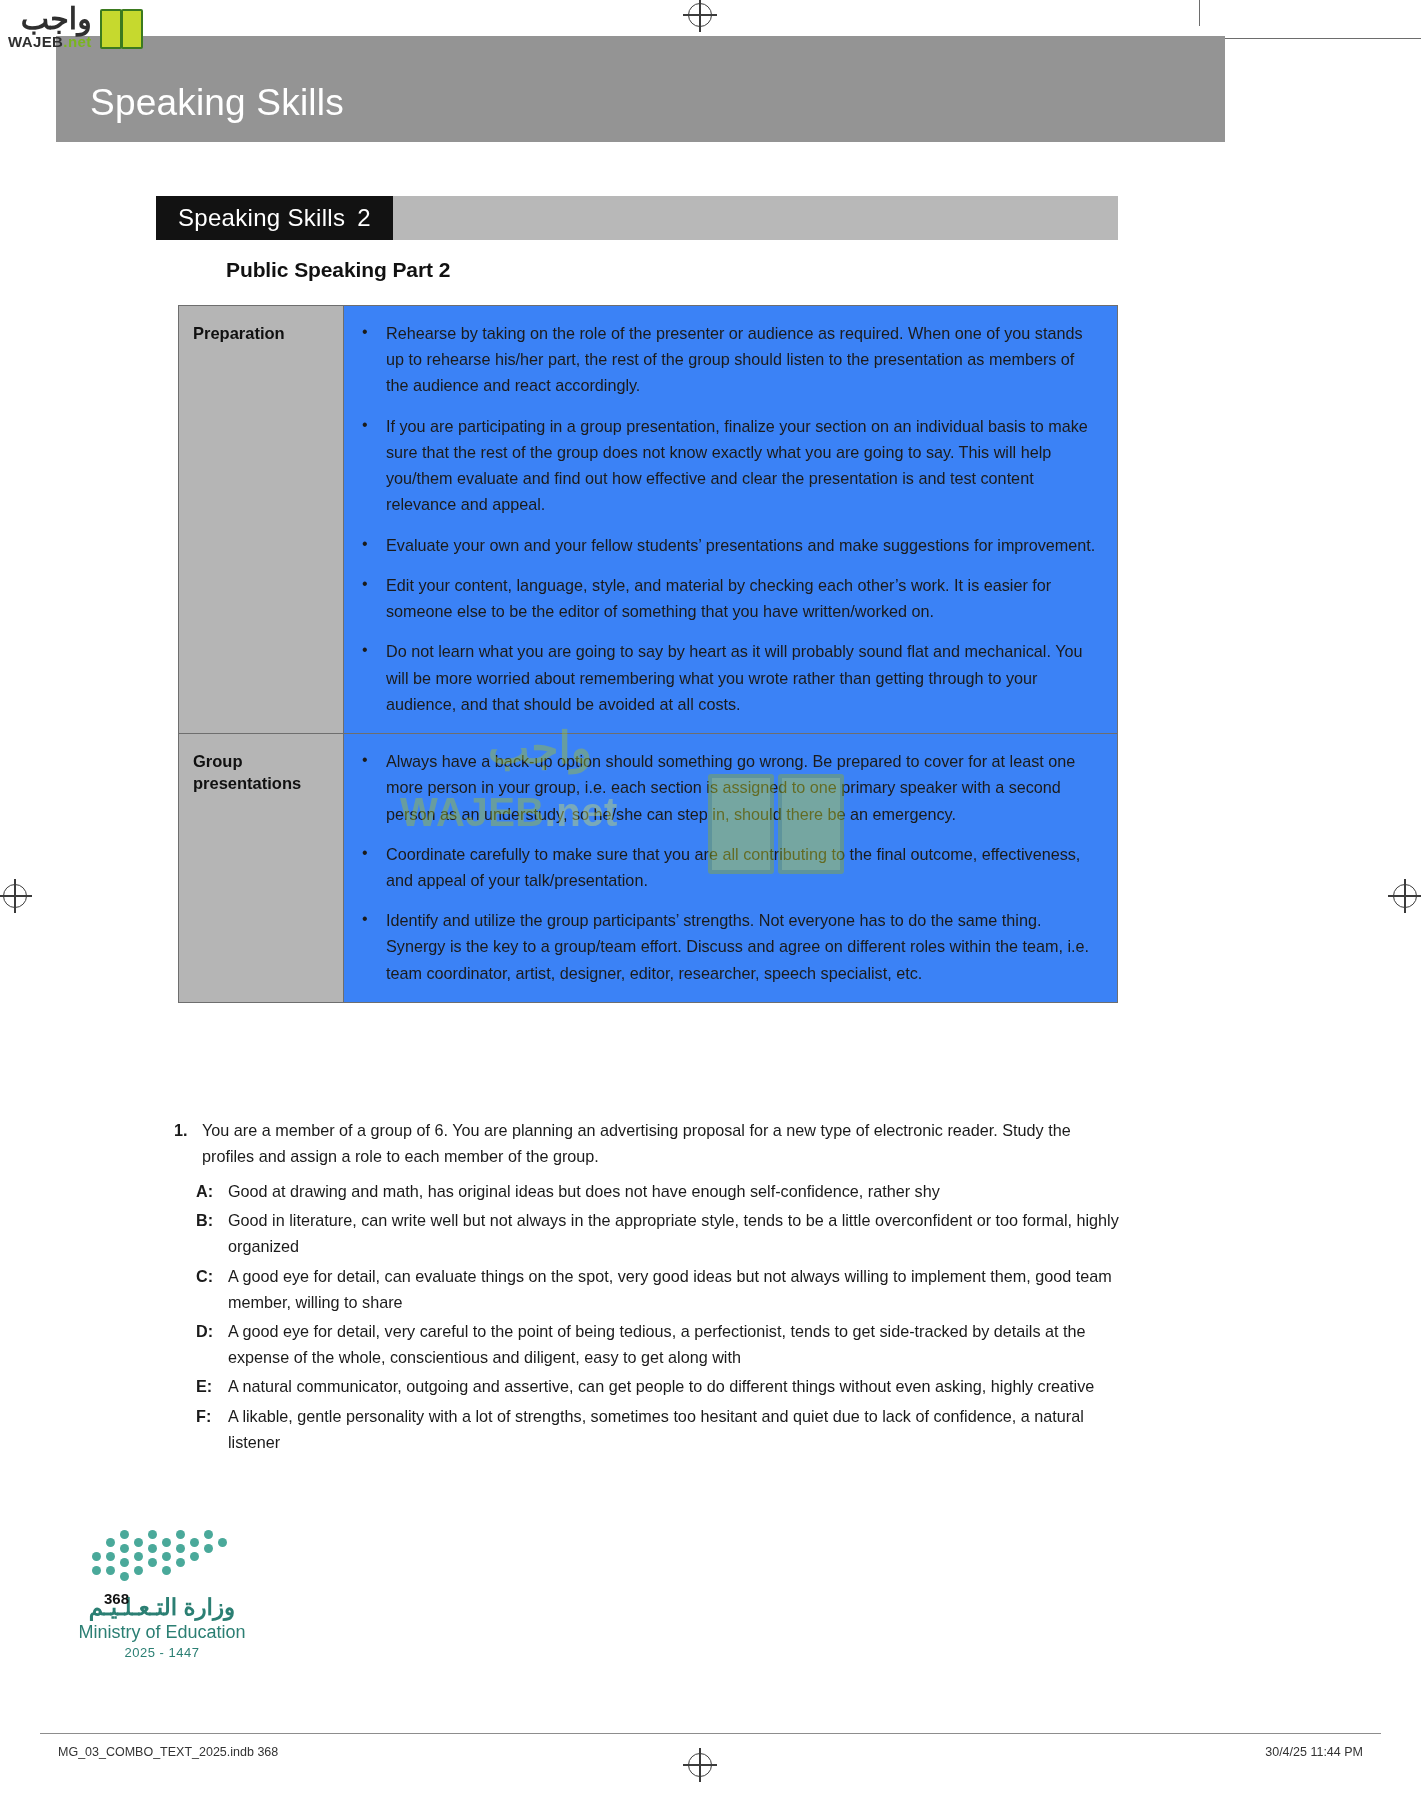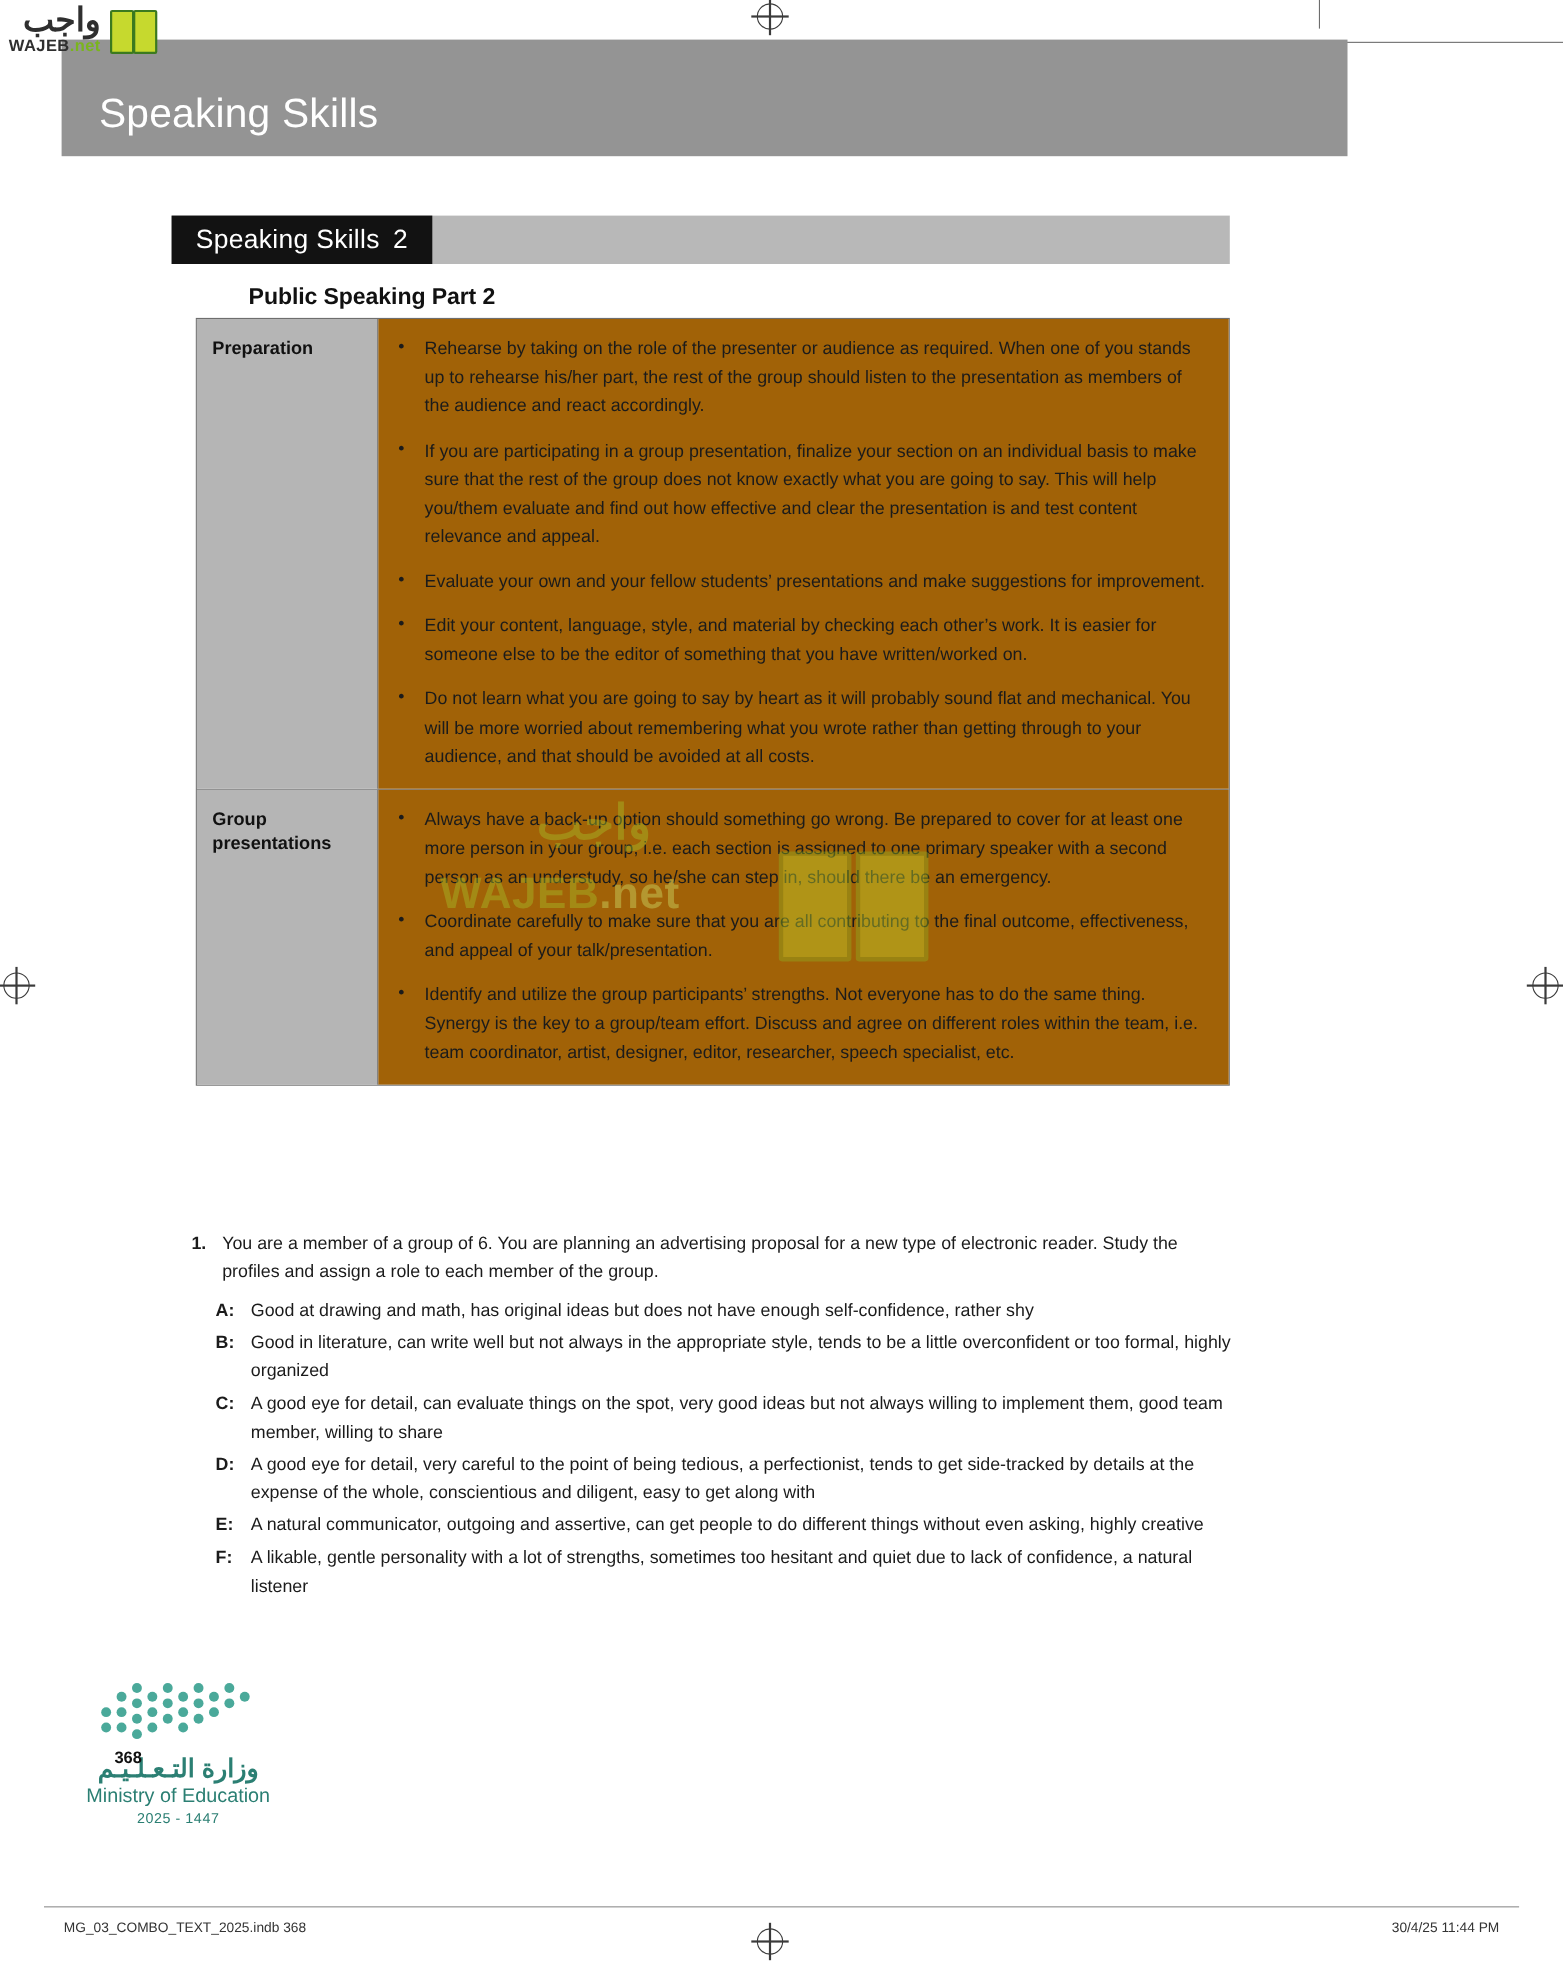--- a/index.html
+++ b/index.html
@@ -151,21 +151,21 @@
     font-weight: bold;
     color: #111111;
     letter-spacing: -0.1px;
     margin-left: 48px;
   }
 
   
   .tbl {
     position: absolute;
     left: 178px;
-    top: 289px;
+    top: 305px;
     width: 940px;
     border: 1px solid #6e6e6e;
     box-sizing: border-box;
   }
   .tbl-row {
     display: flex;
     border-bottom: 1px solid #6e6e6e;
   }
   .tbl-row:last-child { border-bottom: none; }
   .tbl-label {
@@ -175,21 +175,21 @@
     border-right: 1px solid #6e6e6e;
     padding: 16px 0 16px 14px;
     box-sizing: border-box;
     font-size: 16.5px;
     font-weight: bold;
     color: #111;
     line-height: 1.35;
   }
   .tbl-cell {
     flex: 1;
-    background: #a16207;
+    background: #3b82f6;
     padding: 14px 16px 14px 12px;
     box-sizing: border-box;
   }
   ul.bullets {
     margin: 0;
     padding: 0;
     list-style: none;
   }
   ul.bullets li {
     position: relative;

